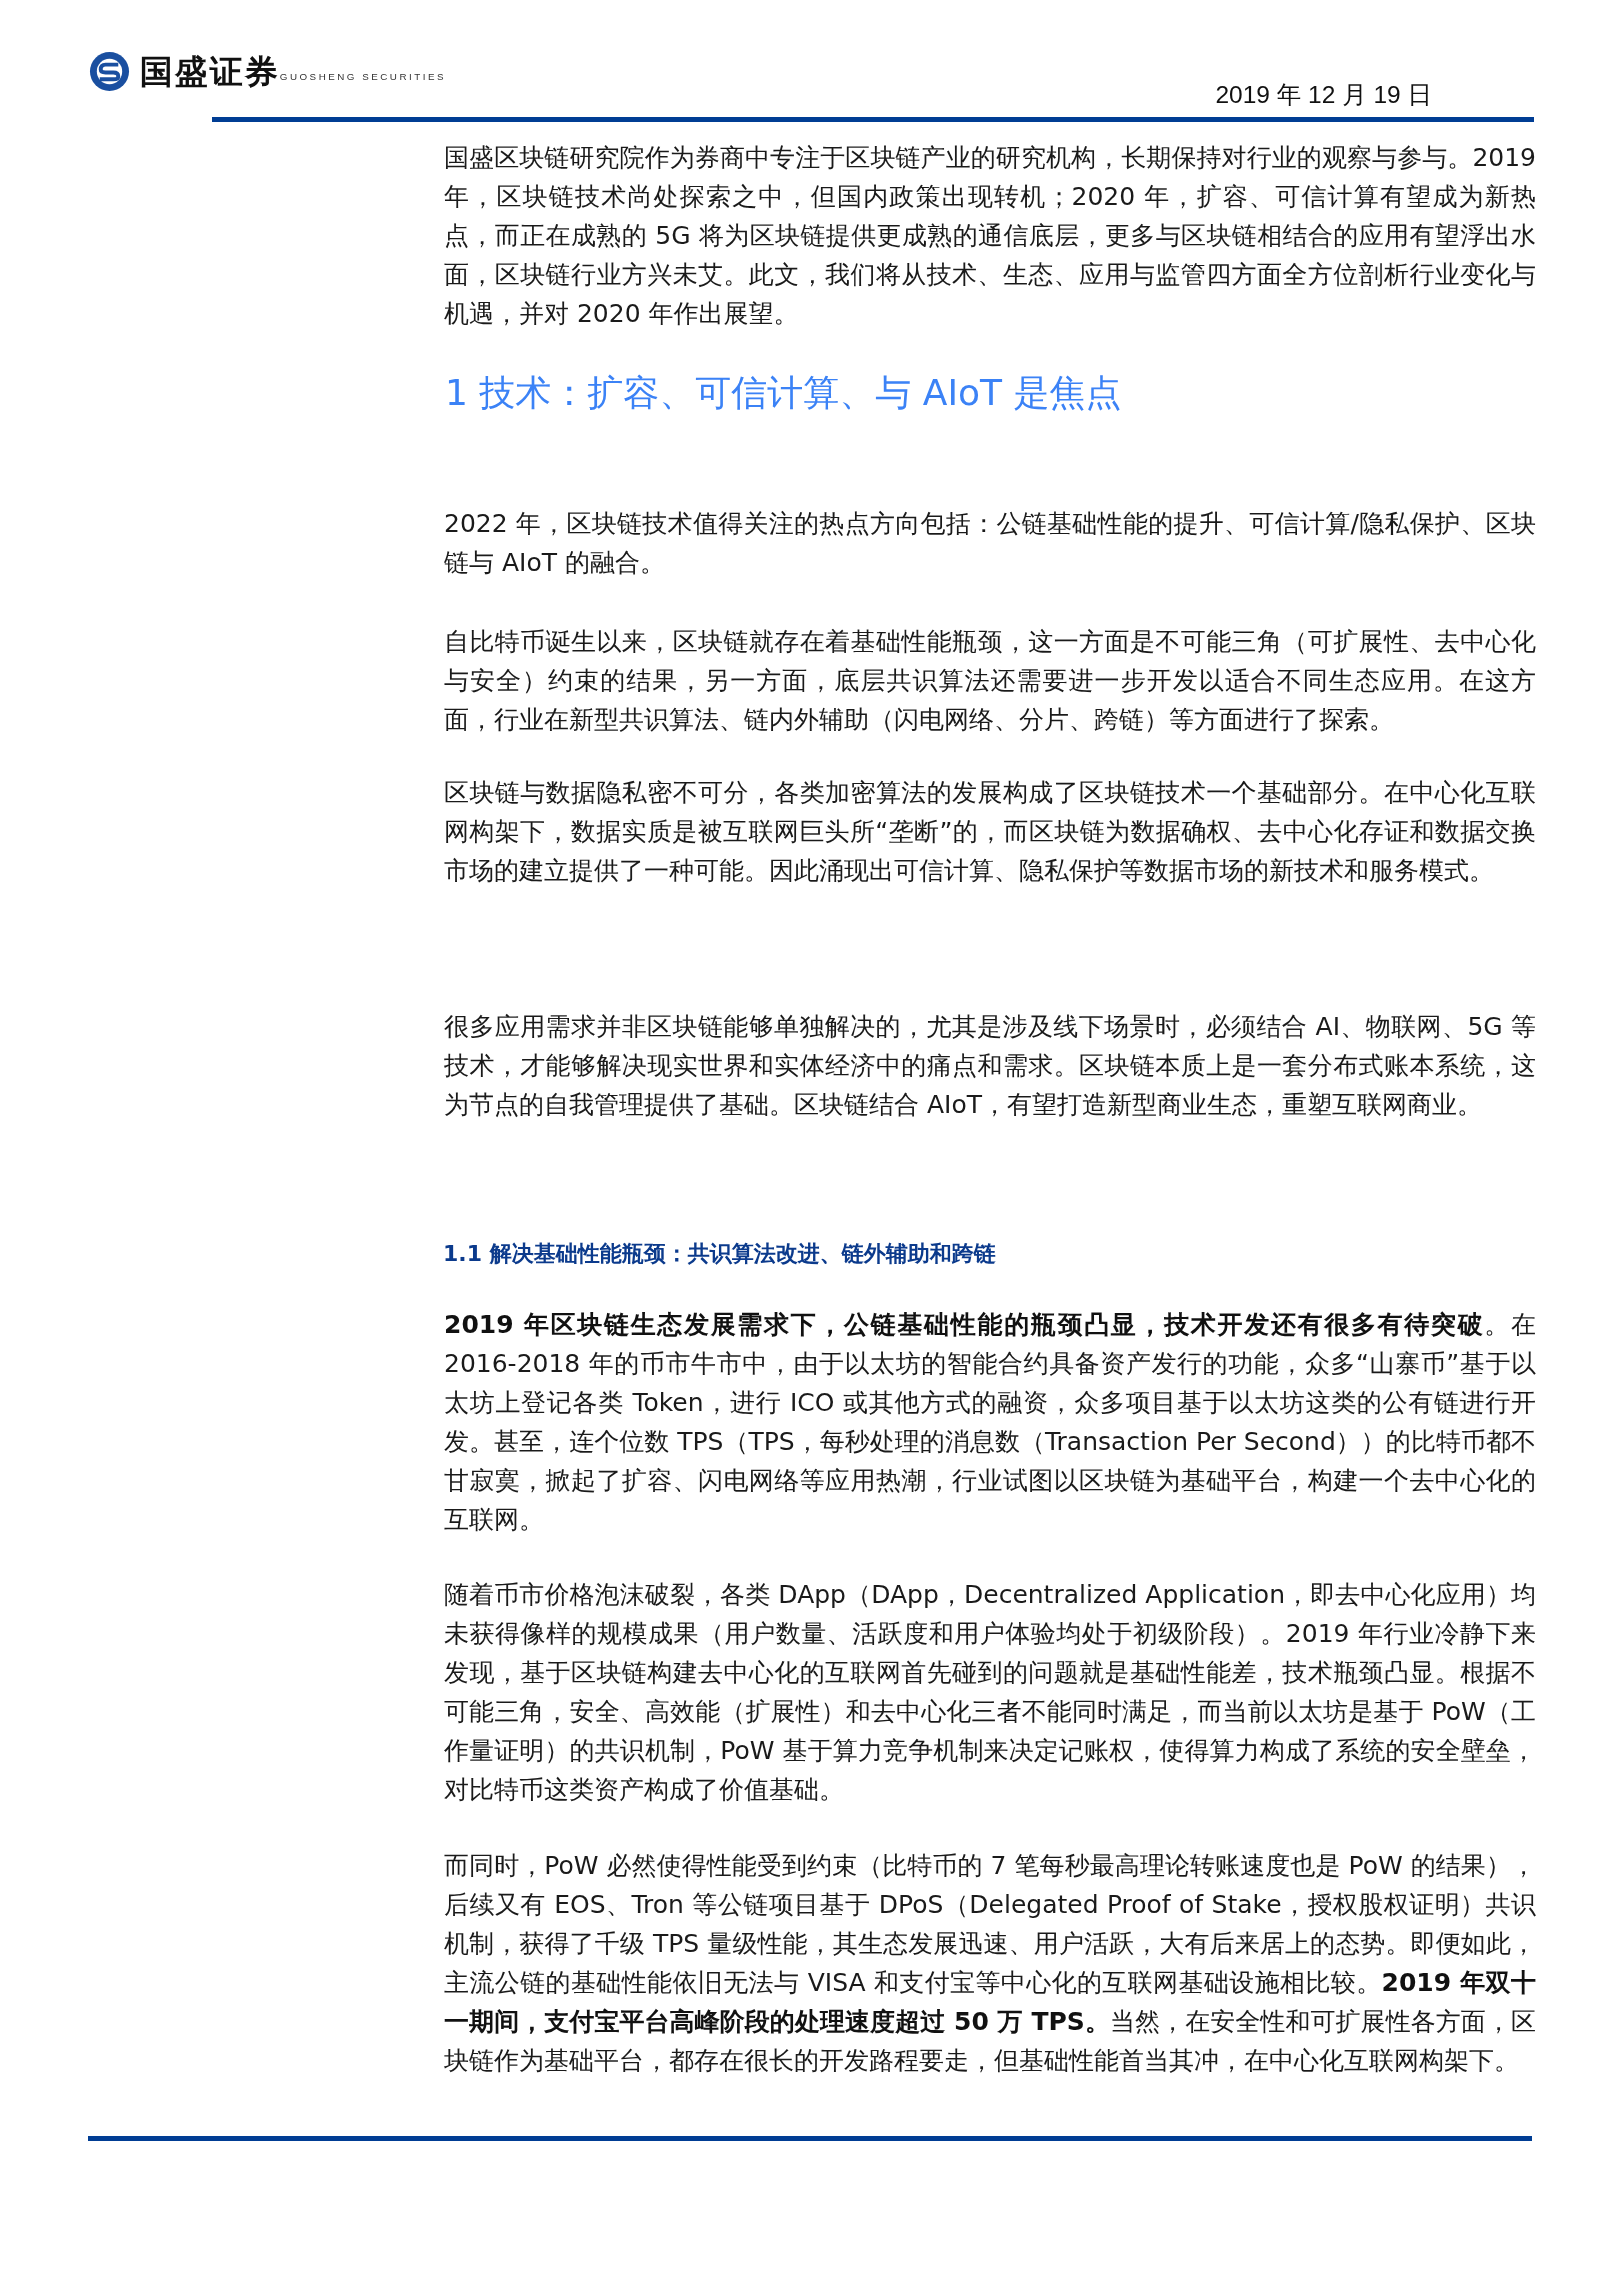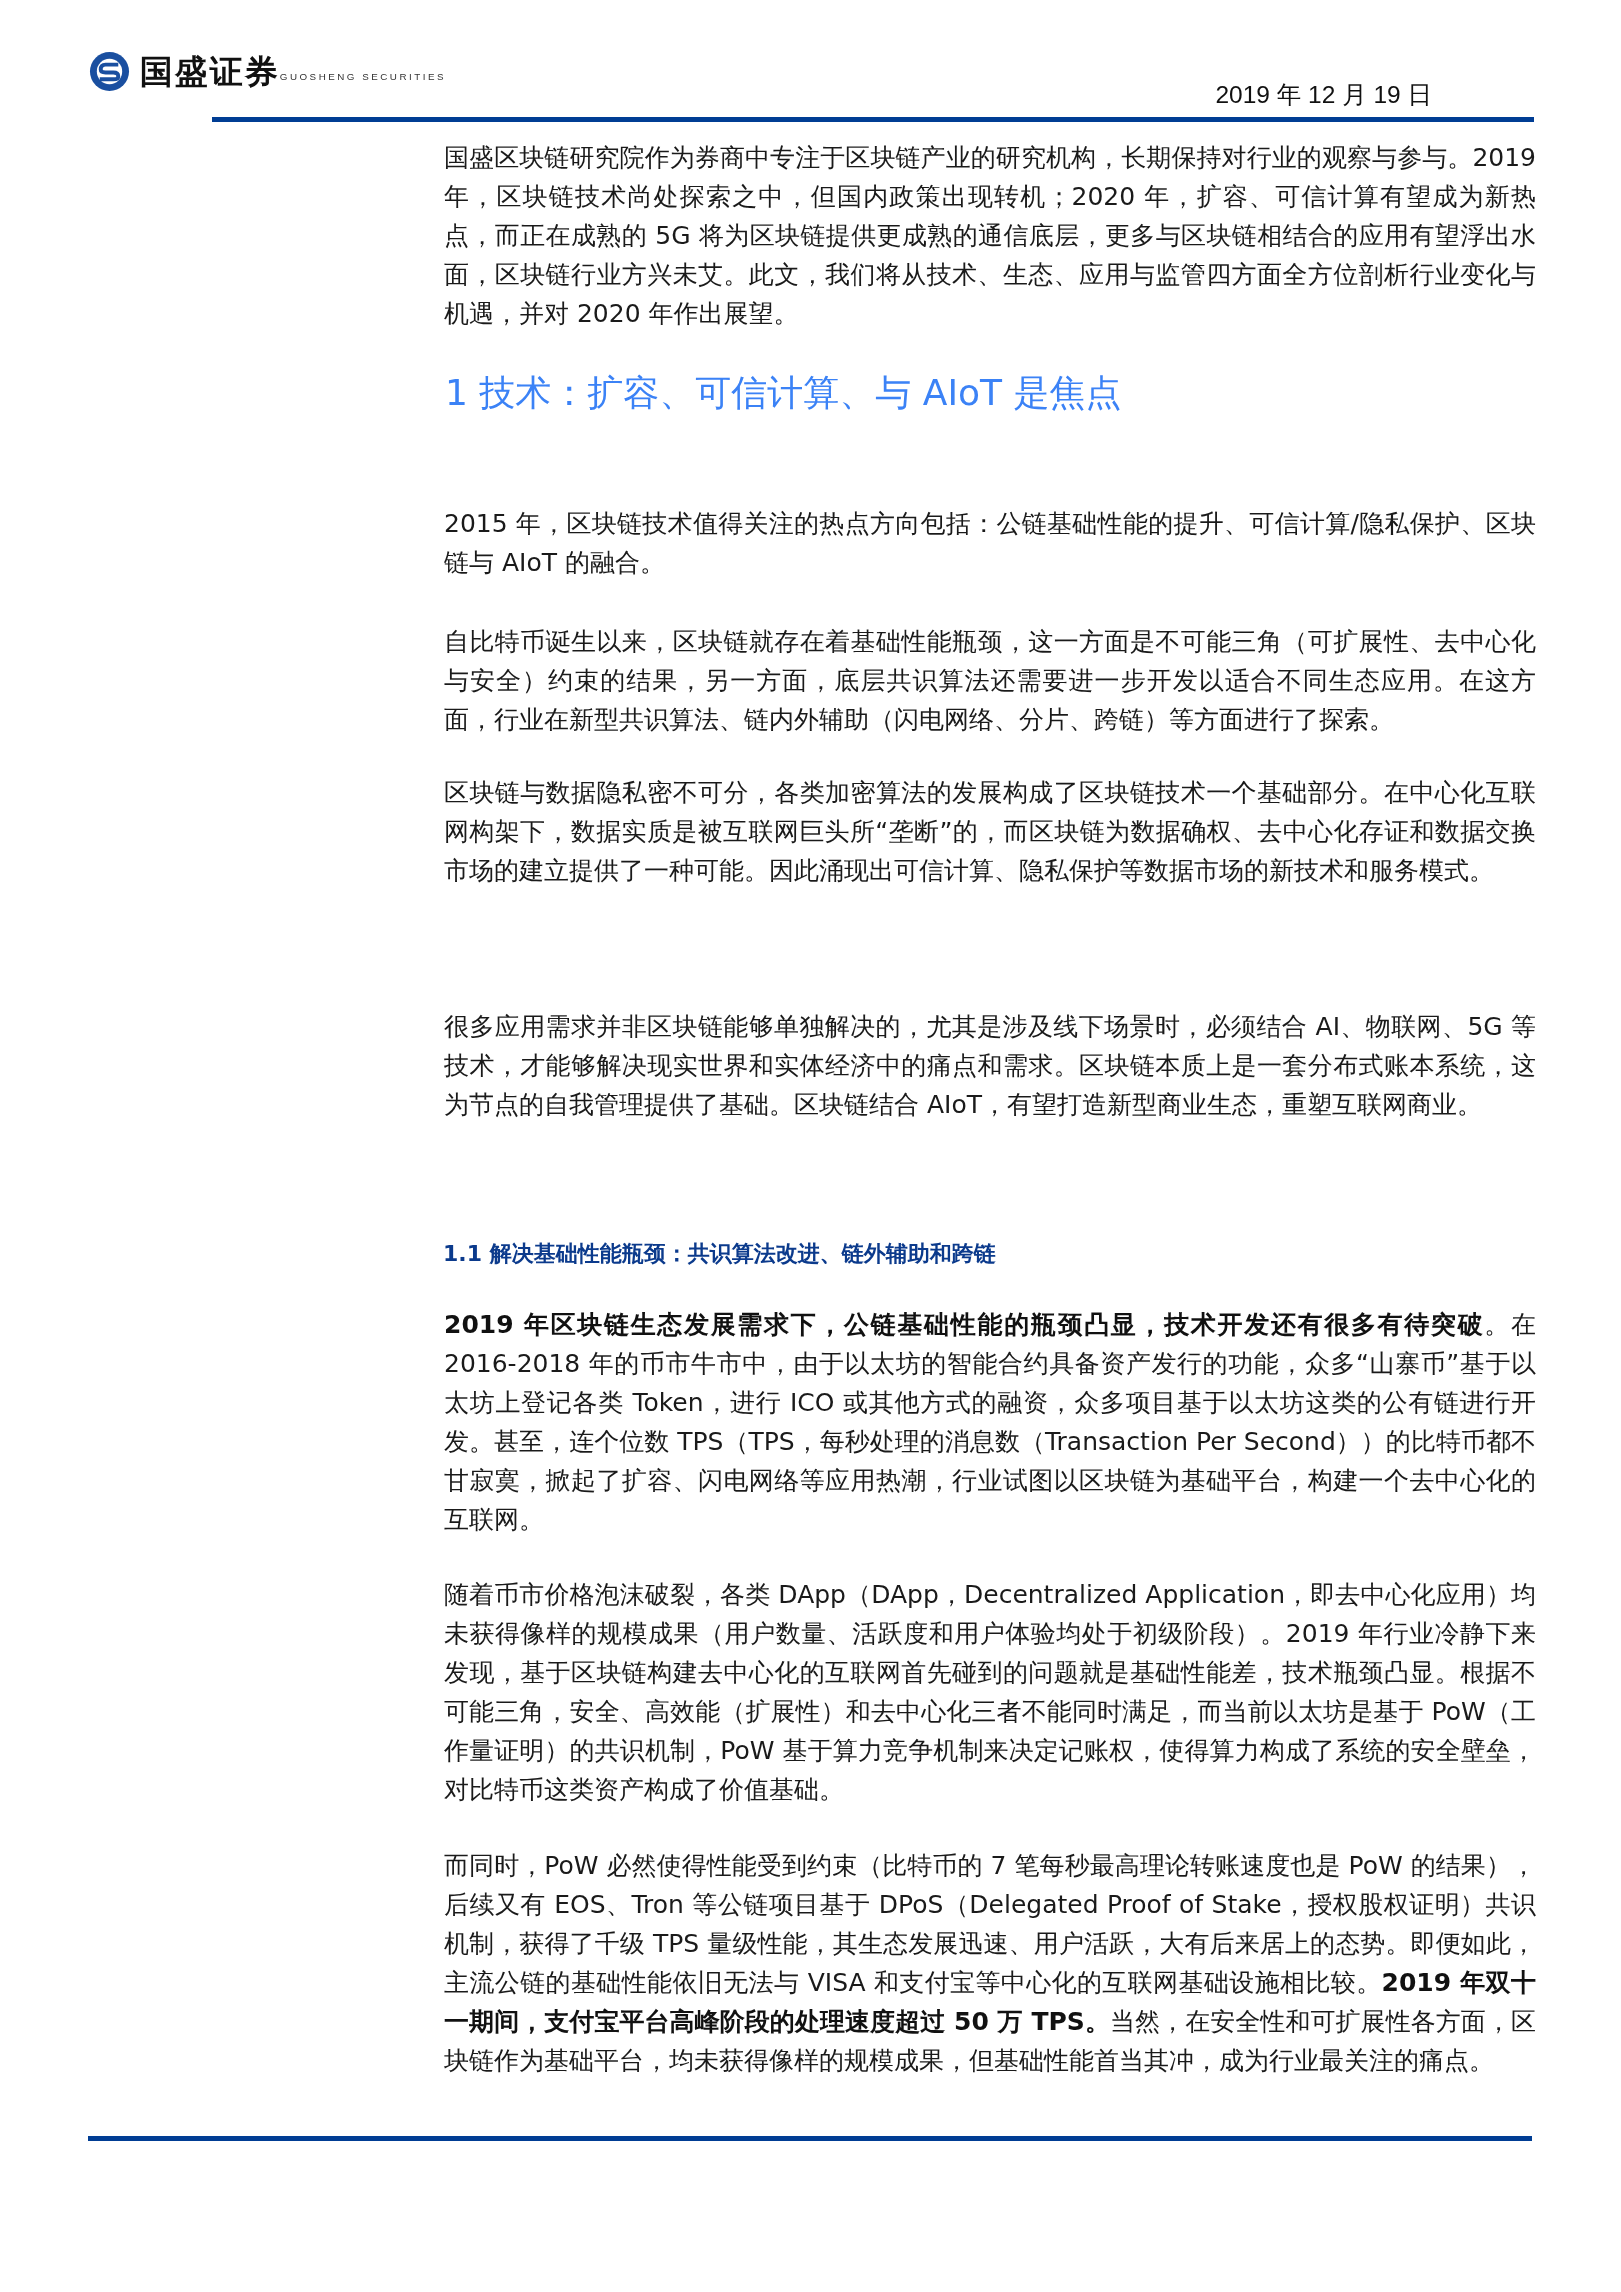--- a/index.html
+++ b/index.html
@@ -41,38 +41,38 @@
 <div class="header-date">2019 年 12 月 19 日</div>
 <div class="header-rule"></div>
 
 <div class="content">
   <p class="para">国盛区块链研究院作为券商中专注于区块链产业的研究机构，长期保持对行业的观察与参与。2019 年，区块链技术尚处探索之中，但国内政策出现转机；2020 年，扩容、可信计算有望成为新热点，而正在成熟的 5G 将为区块链提供更成熟的通信底层，更多与区块链相结合的应用有望浮出水面，区块链行业方兴未艾。此文，我们将从技术、生态、应用与监管四方面全方位剖析行业变化与机遇，并对 2020 年作出展望。</p>
 </div>
 
 <div class="h1">1 技术：扩容、可信计算、与 AIoT 是焦点</div>
 
 <div class="block" style="top:503px;">
-  <p class="para">2015 年，区块链技术值得关注的热点方向包括：公链基础性能的提升、可信计算/隐私保护、区块链与 AIoT 的融合。</p>
+  <p class="para">2022 年，区块链技术值得关注的热点方向包括：公链基础性能的提升、可信计算/隐私保护、区块链与 AIoT 的融合。</p>
 </div>
 <div class="block" style="top:621px;">
   <p class="para">自比特币诞生以来，区块链就存在着基础性能瓶颈，这一方面是不可能三角（可扩展性、去中心化与安全）约束的结果，另一方面，底层共识算法还需要进一步开发以适合不同生态应用。在这方面，行业在新型共识算法、链内外辅助（闪电网络、分片、跨链）等方面进行了探索。</p>
 </div>
 <div class="block" style="top:772px;">
   <p class="para">区块链与数据隐私密不可分，各类加密算法的发展构成了区块链技术一个基础部分。在中心化互联网构架下，数据实质是被互联网巨头所“垄断”的，而区块链为数据确权、去中心化存证和数据交换市场的建立提供了一种可能。因此涌现出可信计算、隐私保护等数据市场的新技术和服务模式。</p>
 </div>
 <div class="block" style="top:1006px;">
   <p class="para">很多应用需求并非区块链能够单独解决的，尤其是涉及线下场景时，必须结合 AI、物联网、5G 等技术，才能够解决现实世界和实体经济中的痛点和需求。区块链本质上是一套分布式账本系统，这为节点的自我管理提供了基础。区块链结合 AIoT，有望打造新型商业生态，重塑互联网商业。</p>
 </div>
 
 <div class="h2">1.1 解决基础性能瓶颈：共识算法改进、链外辅助和跨链</div>
 
 <div class="block" style="top:1304px;">
   <p class="para"><b>2019 年区块链生态发展需求下，公链基础性能的瓶颈凸显，技术开发还有很多有待突破</b><span>。在 2016-2018 年的币市牛市中，由于以太坊的智能合约具备资产发行的功能，众多“山寨币”基于以太坊上登记各类 Token，进行 ICO 或其他方式的融资，众多项目基于以太坊这类的公有链进行开发。甚至，连个位数 TPS（TPS，每秒处理的消息数（Transaction Per Second））的比特币都不甘寂寞，掀起了扩容、闪电网络等应用热潮，行业试图以区块链为基础平台，构建一个去中心化的互联网。</span></p>
 </div>
 <div class="block" style="top:1574px;">
   <p class="para">随着币市价格泡沫破裂，各类 DApp（DApp，Decentralized Application，即去中心化应用）均未获得像样的规模成果（用户数量、活跃度和用户体验均处于初级阶段）。2019 年行业冷静下来发现，基于区块链构建去中心化的互联网首先碰到的问题就是基础性能差，技术瓶颈凸显。根据不可能三角，安全、高效能（扩展性）和去中心化三者不能同时满足，而当前以太坊是基于 PoW（工作量证明）的共识机制，PoW 基于算力竞争机制来决定记账权，使得算力构成了系统的安全壁垒，对比特币这类资产构成了价值基础。</p>
 </div>
 <div class="block" style="top:1845px;">
-  <p class="para"><span>而同时，PoW 必然使得性能受到约束（比特币的 7 笔每秒最高理论转账速度也是 PoW 的结果），后续又有 EOS、Tron 等公链项目基于 DPoS（Delegated Proof of Stake，授权股权证明）共识机制，获得了千级 TPS 量级性能，其生态发展迅速、用户活跃，大有后来居上的态势。即便如此，主流公链的基础性能依旧无法与 VISA 和支付宝等中心化的互联网基础设施相比较。</span><b>2019 年双十一期间，支付宝平台高峰阶段的处理速度超过 50 万 TPS。</b><span>当然，在安全性和可扩展性各方面，区块链作为基础平台，均未获得像样的规模成果，但基础性能首当其冲，成为行业最关注的痛点。</span></p>
+  <p class="para"><span>而同时，PoW 必然使得性能受到约束（比特币的 7 笔每秒最高理论转账速度也是 PoW 的结果），后续又有 EOS、Tron 等公链项目基于 DPoS（Delegated Proof of Stake，授权股权证明）共识机制，获得了千级 TPS 量级性能，其生态发展迅速、用户活跃，大有后来居上的态势。即便如此，主流公链的基础性能依旧无法与 VISA 和支付宝等中心化的互联网基础设施相比较。</span><b>2019 年双十一期间，支付宝平台高峰阶段的处理速度超过 50 万 TPS。</b><span>当然，在安全性和可扩展性各方面，区块链作为基础平台，都存在很长的开发路程要走，但基础性能首当其冲，在中心化互联网构架下。</span></p>
 </div>
 
 <div class="footer-rule"></div>
 
 
 </body></html>

